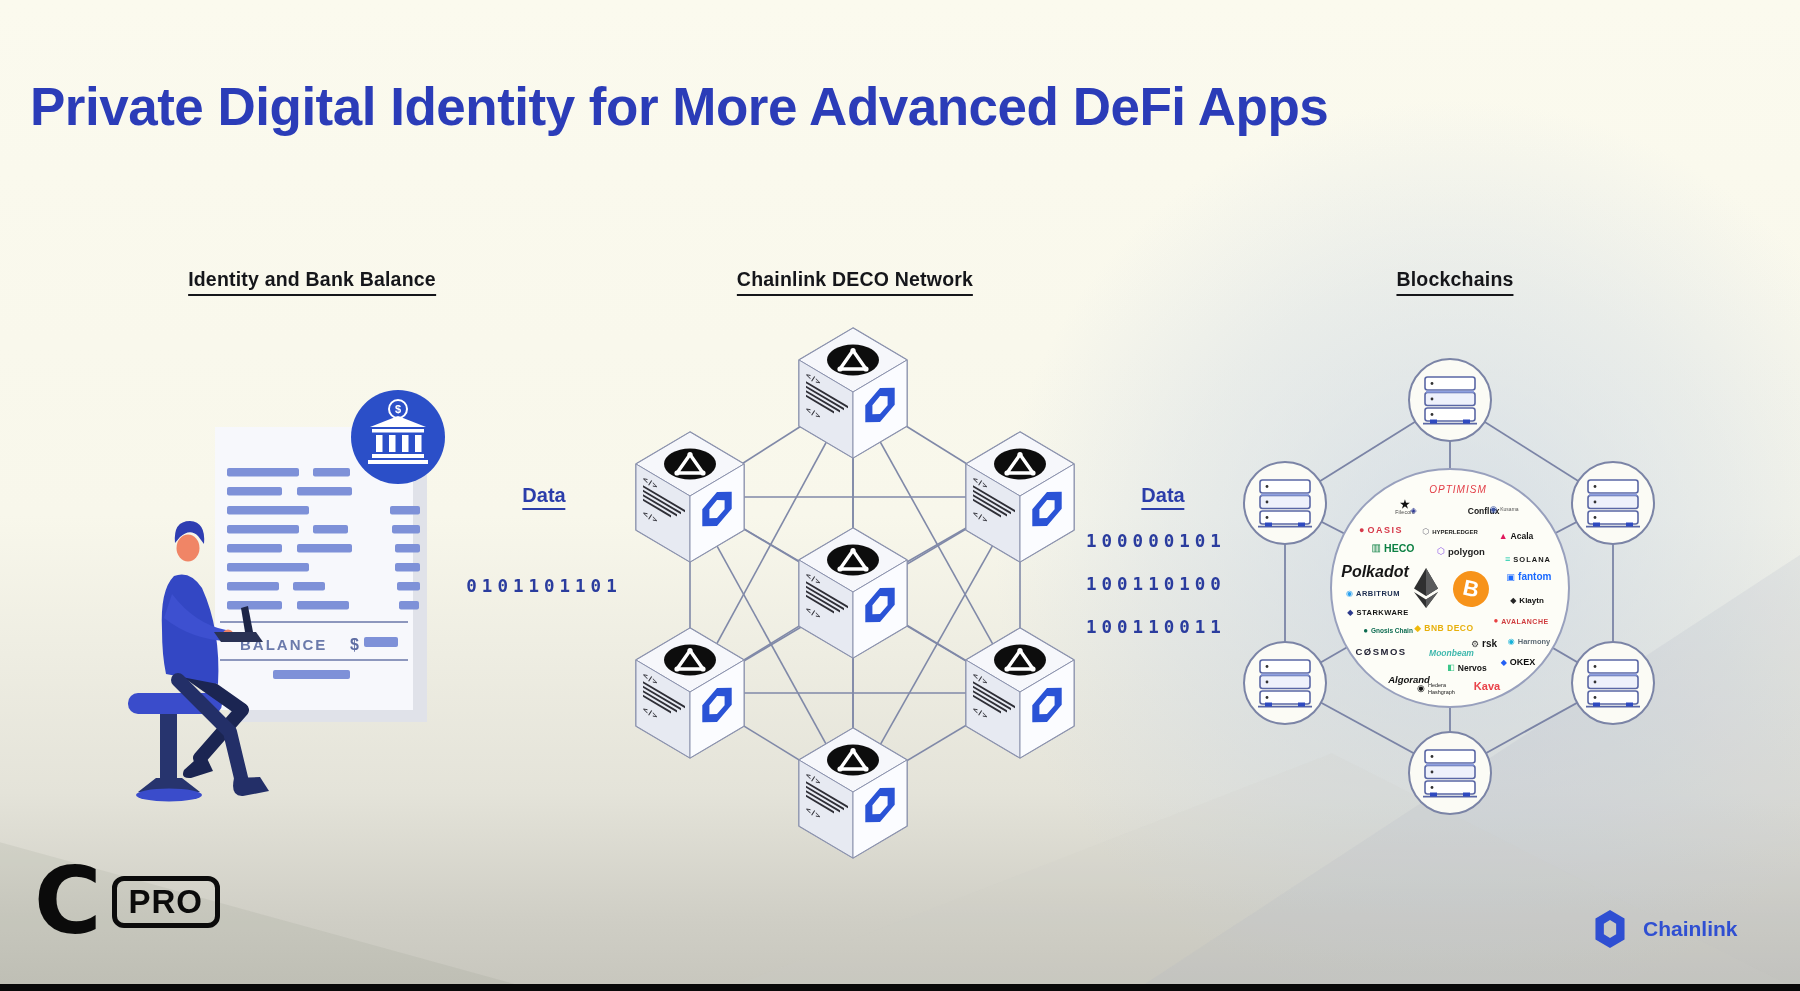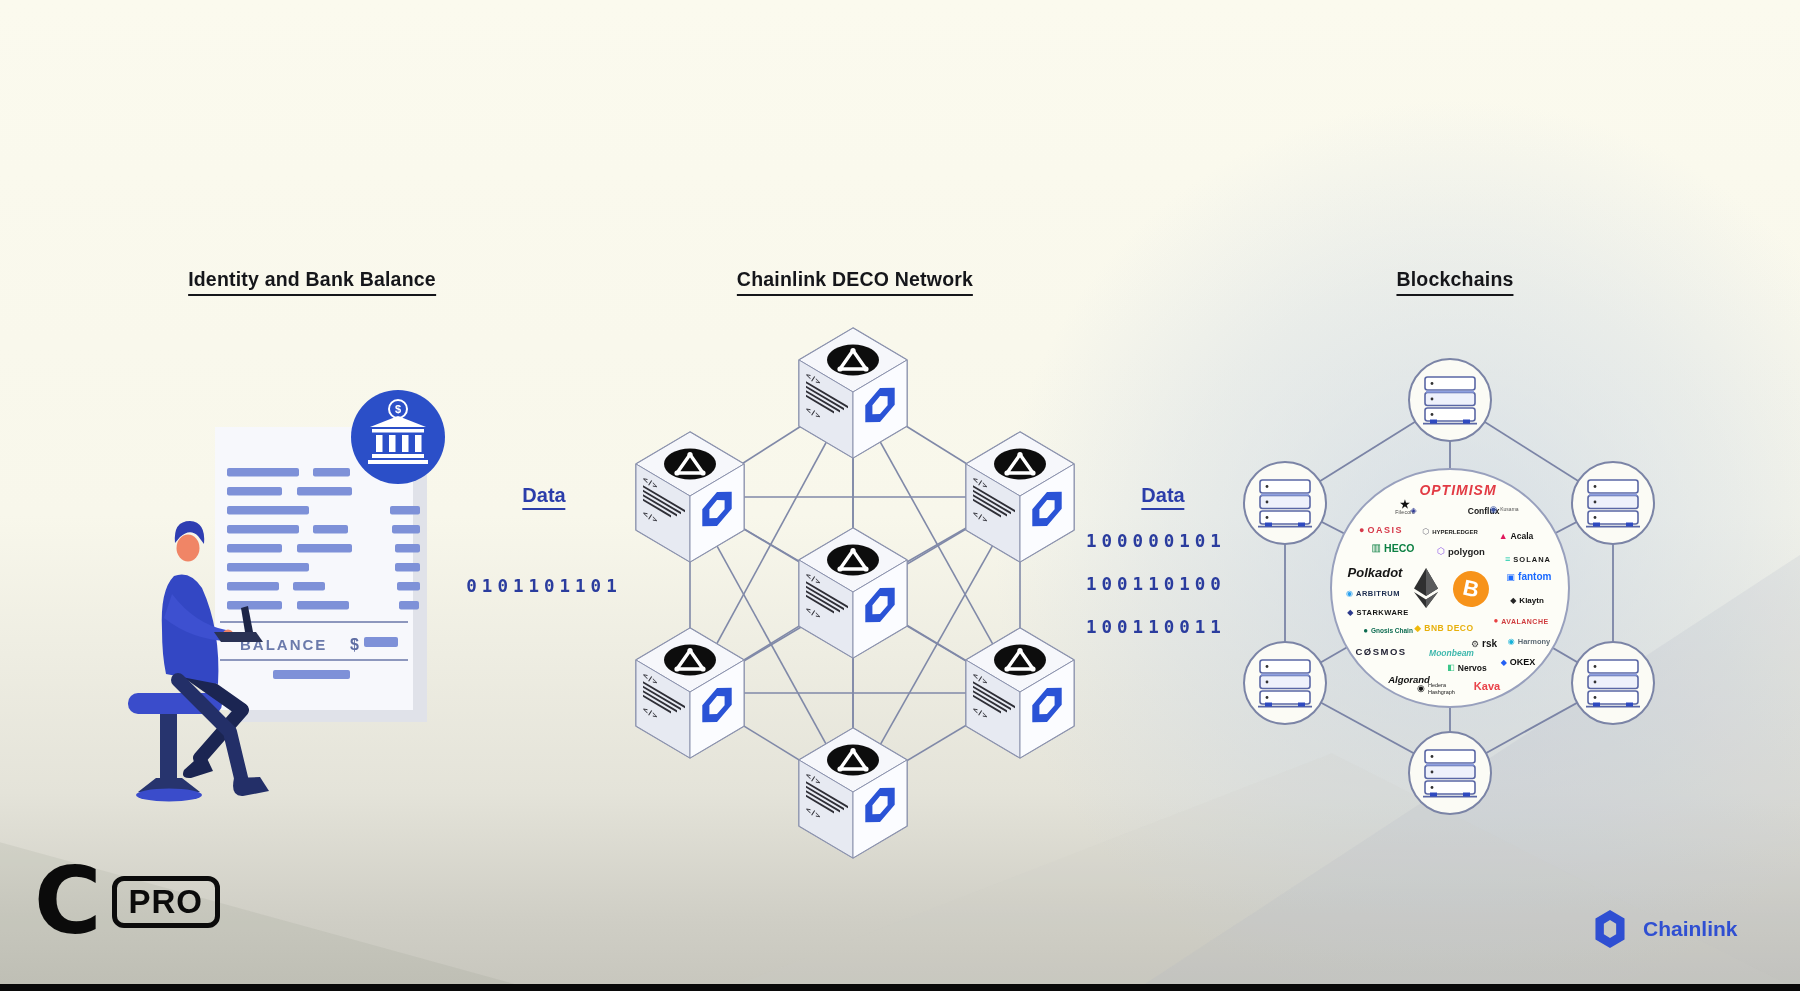--- a/index.html
+++ b/index.html
@@ -52,20 +52,21 @@
 </style>
 </head>
 <body>
 
 <div class="stage">
   <div class="bg"></div>
   <div class="facet f1"></div>
   <div class="facet f2"></div>
   <div class="facet f3"></div>
 
+  <h1 class="page-title">Private Digital Identity for More Advanced DeFi Apps</h1>
 
   <div class="sec-head" style="left:312px">Identity and Bank Balance</div>
   <div class="sec-head" style="left:855px">Chainlink DECO Network</div>
   <div class="sec-head" style="left:1455px">Blockchains</div>
 
   <div class="identity-wrap">
     <svg width="360" height="440" viewBox="0 0 360 440">
       <rect x="129" y="57" width="198" height="285" fill="#e0e2e9"></rect>
       <rect x="115" y="47" width="198" height="283" fill="#f7f8fc"></rect>
       <g id="doc-rows" transform="translate(127,88)" fill="#7e91d8">
@@ -439,21 +440,21 @@
           <circle cx="11" cy="24" r="1.4" fill="#333"></circle>
           <circle cx="11" cy="39.5" r="1.4" fill="#333"></circle>
  <rect x="5" y="15.8" width="48" height="1.8" fill="#8fa0e0"></rect>
  <line x1="2" y1="48.6" x2="56" y2="48.6" stroke="#5a67a5" stroke-width="1.6"></line>
  <rect x="9" y="44.5" width="7" height="4" fill="#2f4ac0"></rect>
           <rect x="42" y="44.5" width="7" height="4" fill="#2f4ac0"></rect>
 </svg>
       </div>
       <div class="bc-circle" id="bc-circle">
         <div class="logo-item" style="left: 126px; top: 20px;">
-          <span style="font-size:14px;font-weight:bold;color:#e23b44;
+          <span style="font-size:10px;font-weight:normal;color:#e23b44;
         font-style:italic;letter-spacing:1px;">OPTIMISM</span>
         </div>
         <div class="logo-item" style="left: 73px; top: 37px;">
           <div style="text-align:center">
       <div style="font-size:11px;font-weight:bold;color:#111111;line-height:1">★</div>
       <div style="font-size:5px;color:#3a3a3a;letter-spacing:.3px">Filecoin</div>
           </div>
         </div>
         <div class="logo-item" style="left: 123px; top: 41px;">
           <span style="font-size:8px;color:#2f3a94">◈</span>
@@ -488,21 +489,21 @@
           <span style="font-size:9px;color:#8247e5">⬡</span>
           <span style="font-size:9.5px;font-weight:bold;color:#232323;
         ">polygon</span>
         </div>
         <div class="logo-item" style="left: 196px; top: 89px;">
           <span style="font-size:9px;color:#14c8a8">≡</span>
           <span style="font-size:7.5px;font-weight:bold;color:#191919;
         letter-spacing:1px;">SOLANA</span>
         </div>
         <div class="logo-item" style="left: 43px; top: 102px;">
-          <span style="font-size:13px;font-weight:bold;color:#161616;
+          <span style="font-size:16px;font-weight:bold;color:#161616;
         font-style:italic;">Polkadot</span>
         </div>
         <div class="logo-item" style="left: 94px; top: 118px;">
 <svg width="26" height="40" viewBox="0 0 26 40">
  <polygon points="13,0 25,20.5 13,28 1,20.5" fill="#2f3030"></polygon>
  <polygon points="13,31.5 25,24 13,40 1,24" fill="#2f3030"></polygon>
  <polygon points="13,0 13,28 25,20.5" fill="#5a5b5c"></polygon>
  <polygon points="13,31.5 13,40 25,24" fill="#5a5b5c"></polygon>
 </svg>
         </div>

